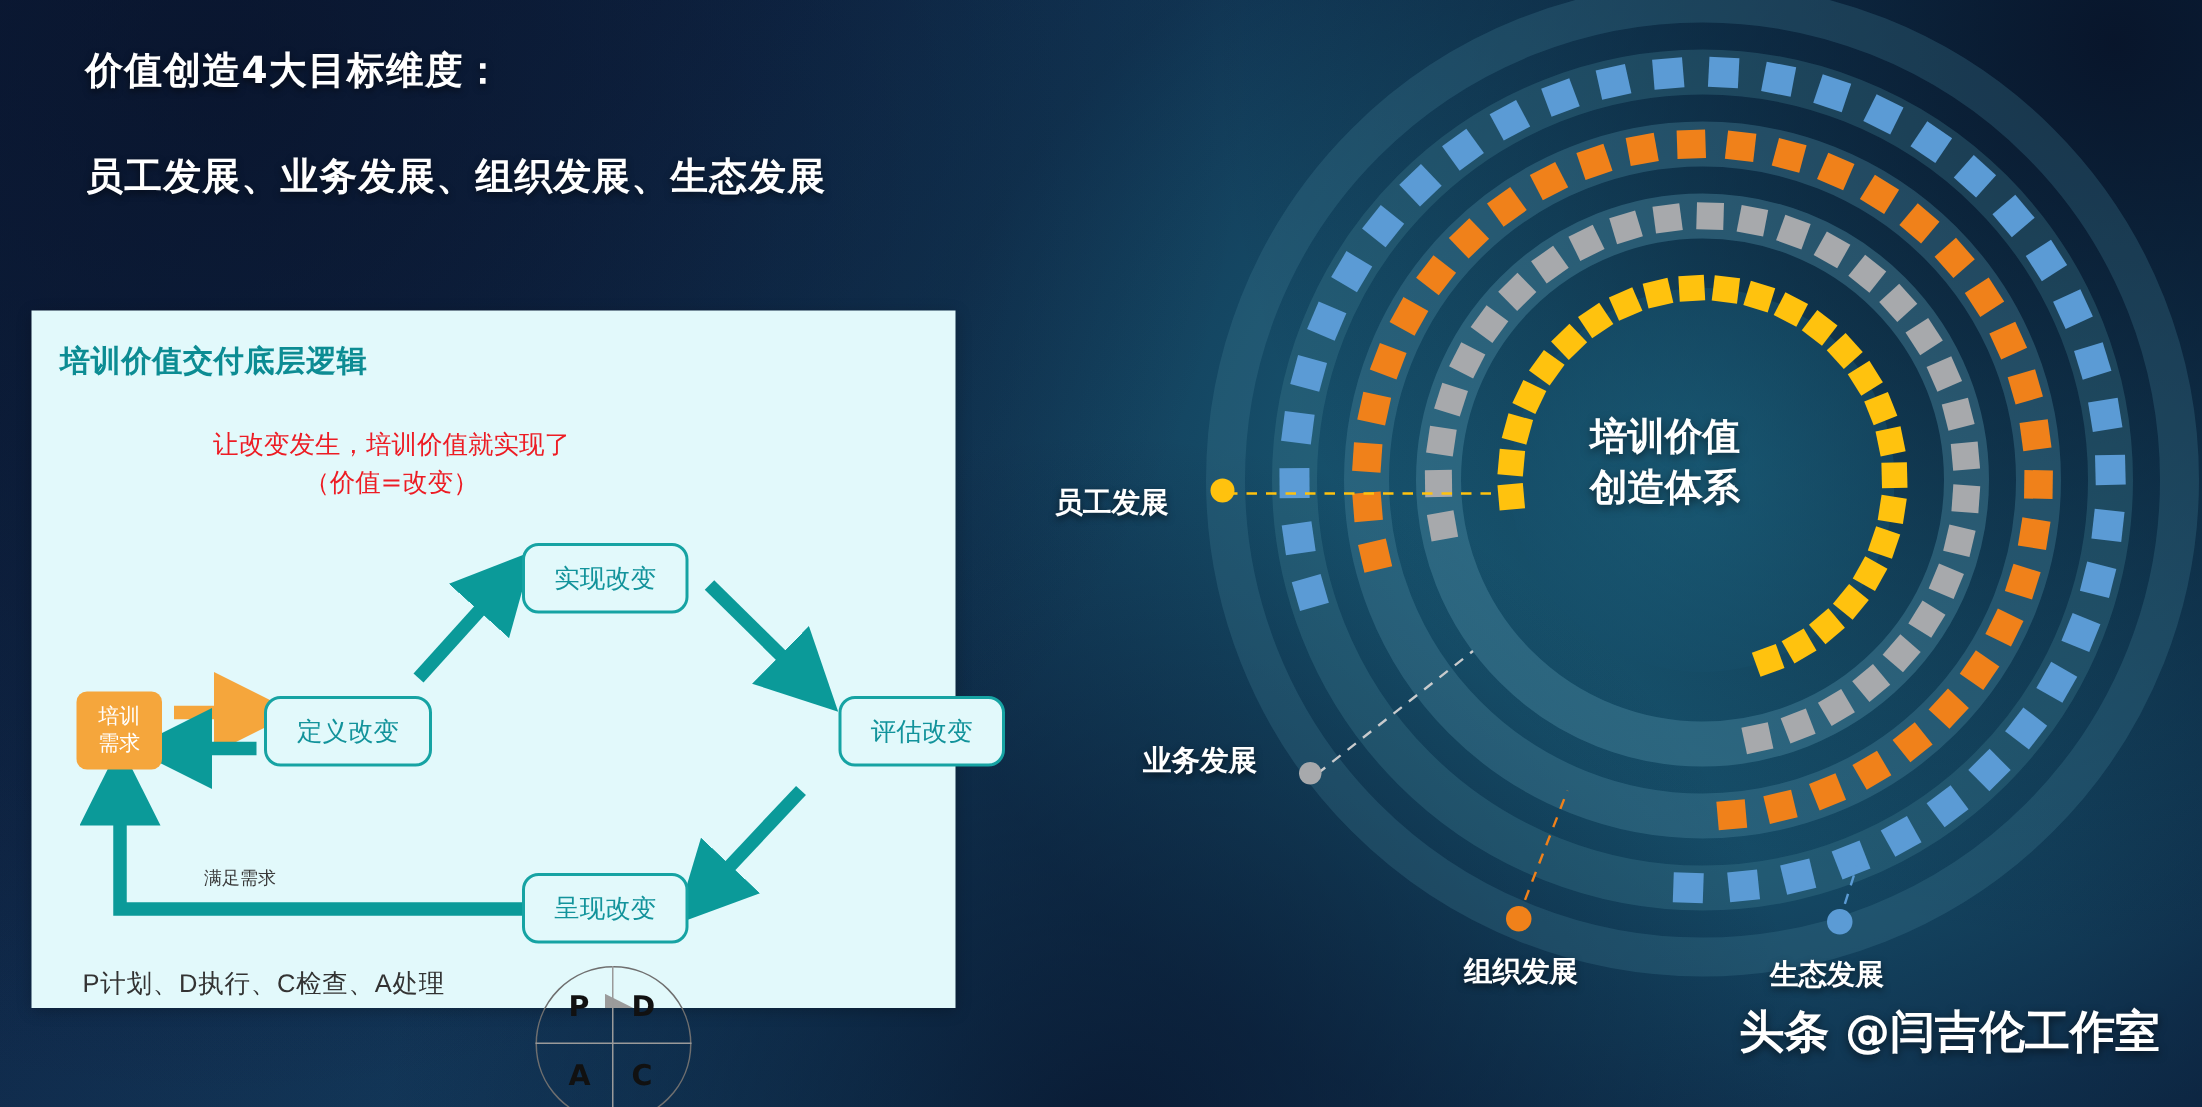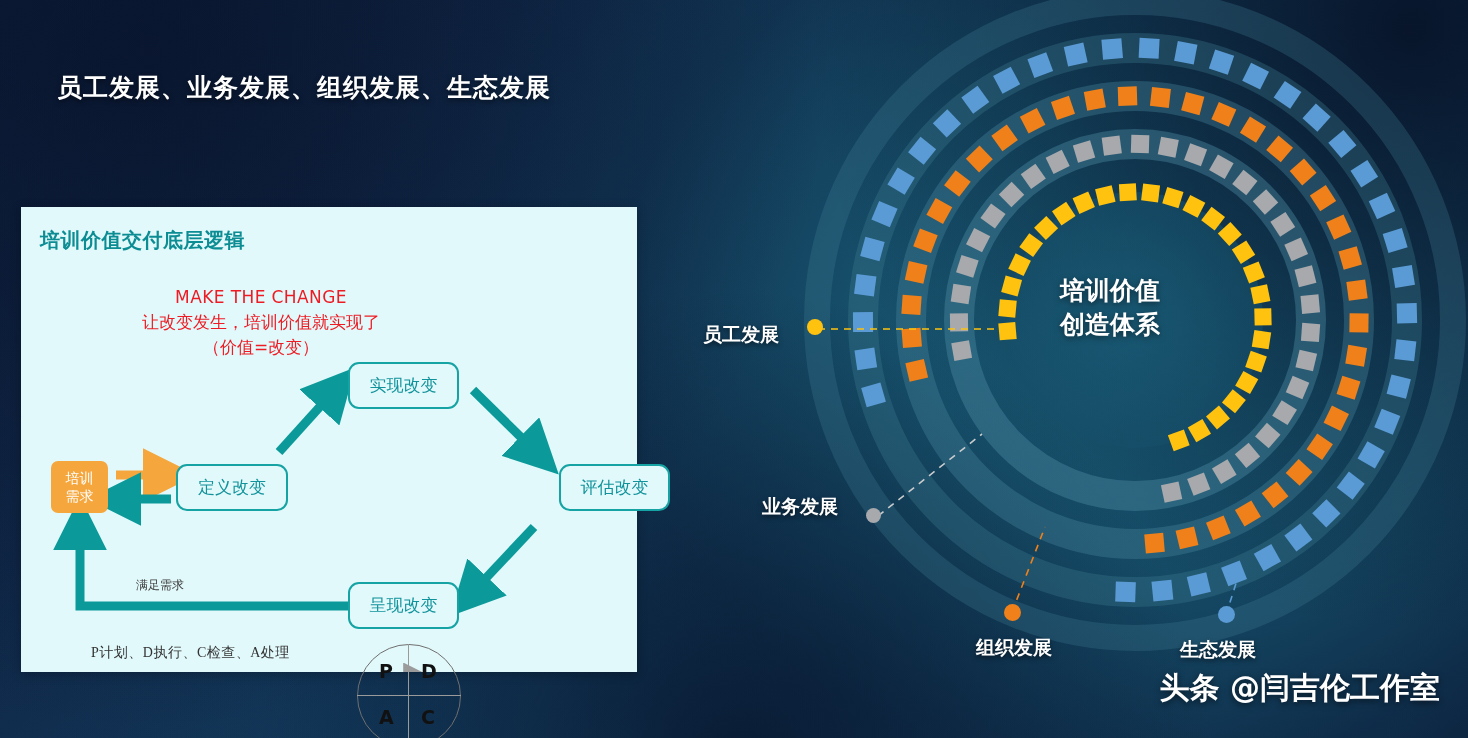--- a/index.html
+++ b/index.html
@@ -67,22 +67,22 @@
     background:#f5a63c;border-radius:7px;color:#ffffff;font-size:14px;
     line-height:18px;display:flex;flex-direction:column;align-items:center;
     justify-content:center;font-family:"DejaVu Sans","Liberation Sans",sans-serif;
   }
 
   .satisfy-label{
     position:absolute;left:115px;top:370px;font-size:12px;color:#3a3a3a;
     font-family:"DejaVu Sans","Liberation Sans",sans-serif;
   }
   .foot-note{
-    position:absolute;left:34px;top:437px;font-size:14px;color:#333;
-    font-family:Liberation Serif, serif;letter-spacing:0.5px;margin-left:36px;
+    position:absolute;left:34px;top:437px;font-size:17px;color:#333;
+    font-family:Liberation Sans, sans-serif;letter-spacing:0.5px;
   }
 
   
   .pdca{position:absolute;left:336px;top:437px;width:104px;height:104px;}
   .pdca .ring{
     position:absolute;inset:0;border:1.5px solid #6f6f6f;border-radius:50%;
   }
   .pdca .hline{position:absolute;left:0;top:51px;width:104px;height:1px;background:#9a9a9a;}
   .pdca .vline{position:absolute;left:51px;top:0;width:1px;height:104px;background:#9a9a9a;}
   .pdca .lt{
@@ -304,28 +304,28 @@
     <span class="dot" style="left:28px;top:0;width:17px;height:17px;background:#F0811A;"></span>
     <span class="leg-text" style="left:0;top:31px;">组织发展</span>
   </div>
 
   <div class="leg" style="left:1180px;top:606px;">
     <span class="dot" style="left:38px;top:0;width:17px;height:17px;background:#5B9BD5;"></span>
     <span class="leg-text" style="left:0;top:31px;">生态发展</span>
   </div>
 
   <div class="headline">
+    <div class="h-line h1">价值创造4大目标维度：</div>
     <div class="h-line h2">员工发展、业务发展、组织发展、生态发展</div>
   </div>
 
   <div class="card">
     <div class="card-title">培训价值交付底层逻辑</div>
 
     <div class="red-block">
-      <div class="rb-en">MAKE THE CHANGE</div>
       <div>让改变发生，培训价值就实现了</div>
       <div>（价值=改变）</div>
     </div>
 
     <svg style="position:absolute;left:0;top:0;width:616px;height:465px;" viewBox="0 0 616 465" xmlns="http://www.w3.org/2000/svg">
       <defs>
         <marker id="tealHead" markerWidth="6" markerHeight="6" refX="2.6" refY="3" orient="auto" markerUnits="strokeWidth">
           <path d="M0,0 L6,3 L0,6 z" fill="#0b9a99"></path>
         </marker>
         <marker id="orangeHead" markerWidth="6" markerHeight="6" refX="2.6" refY="3" orient="auto" markerUnits="strokeWidth">

